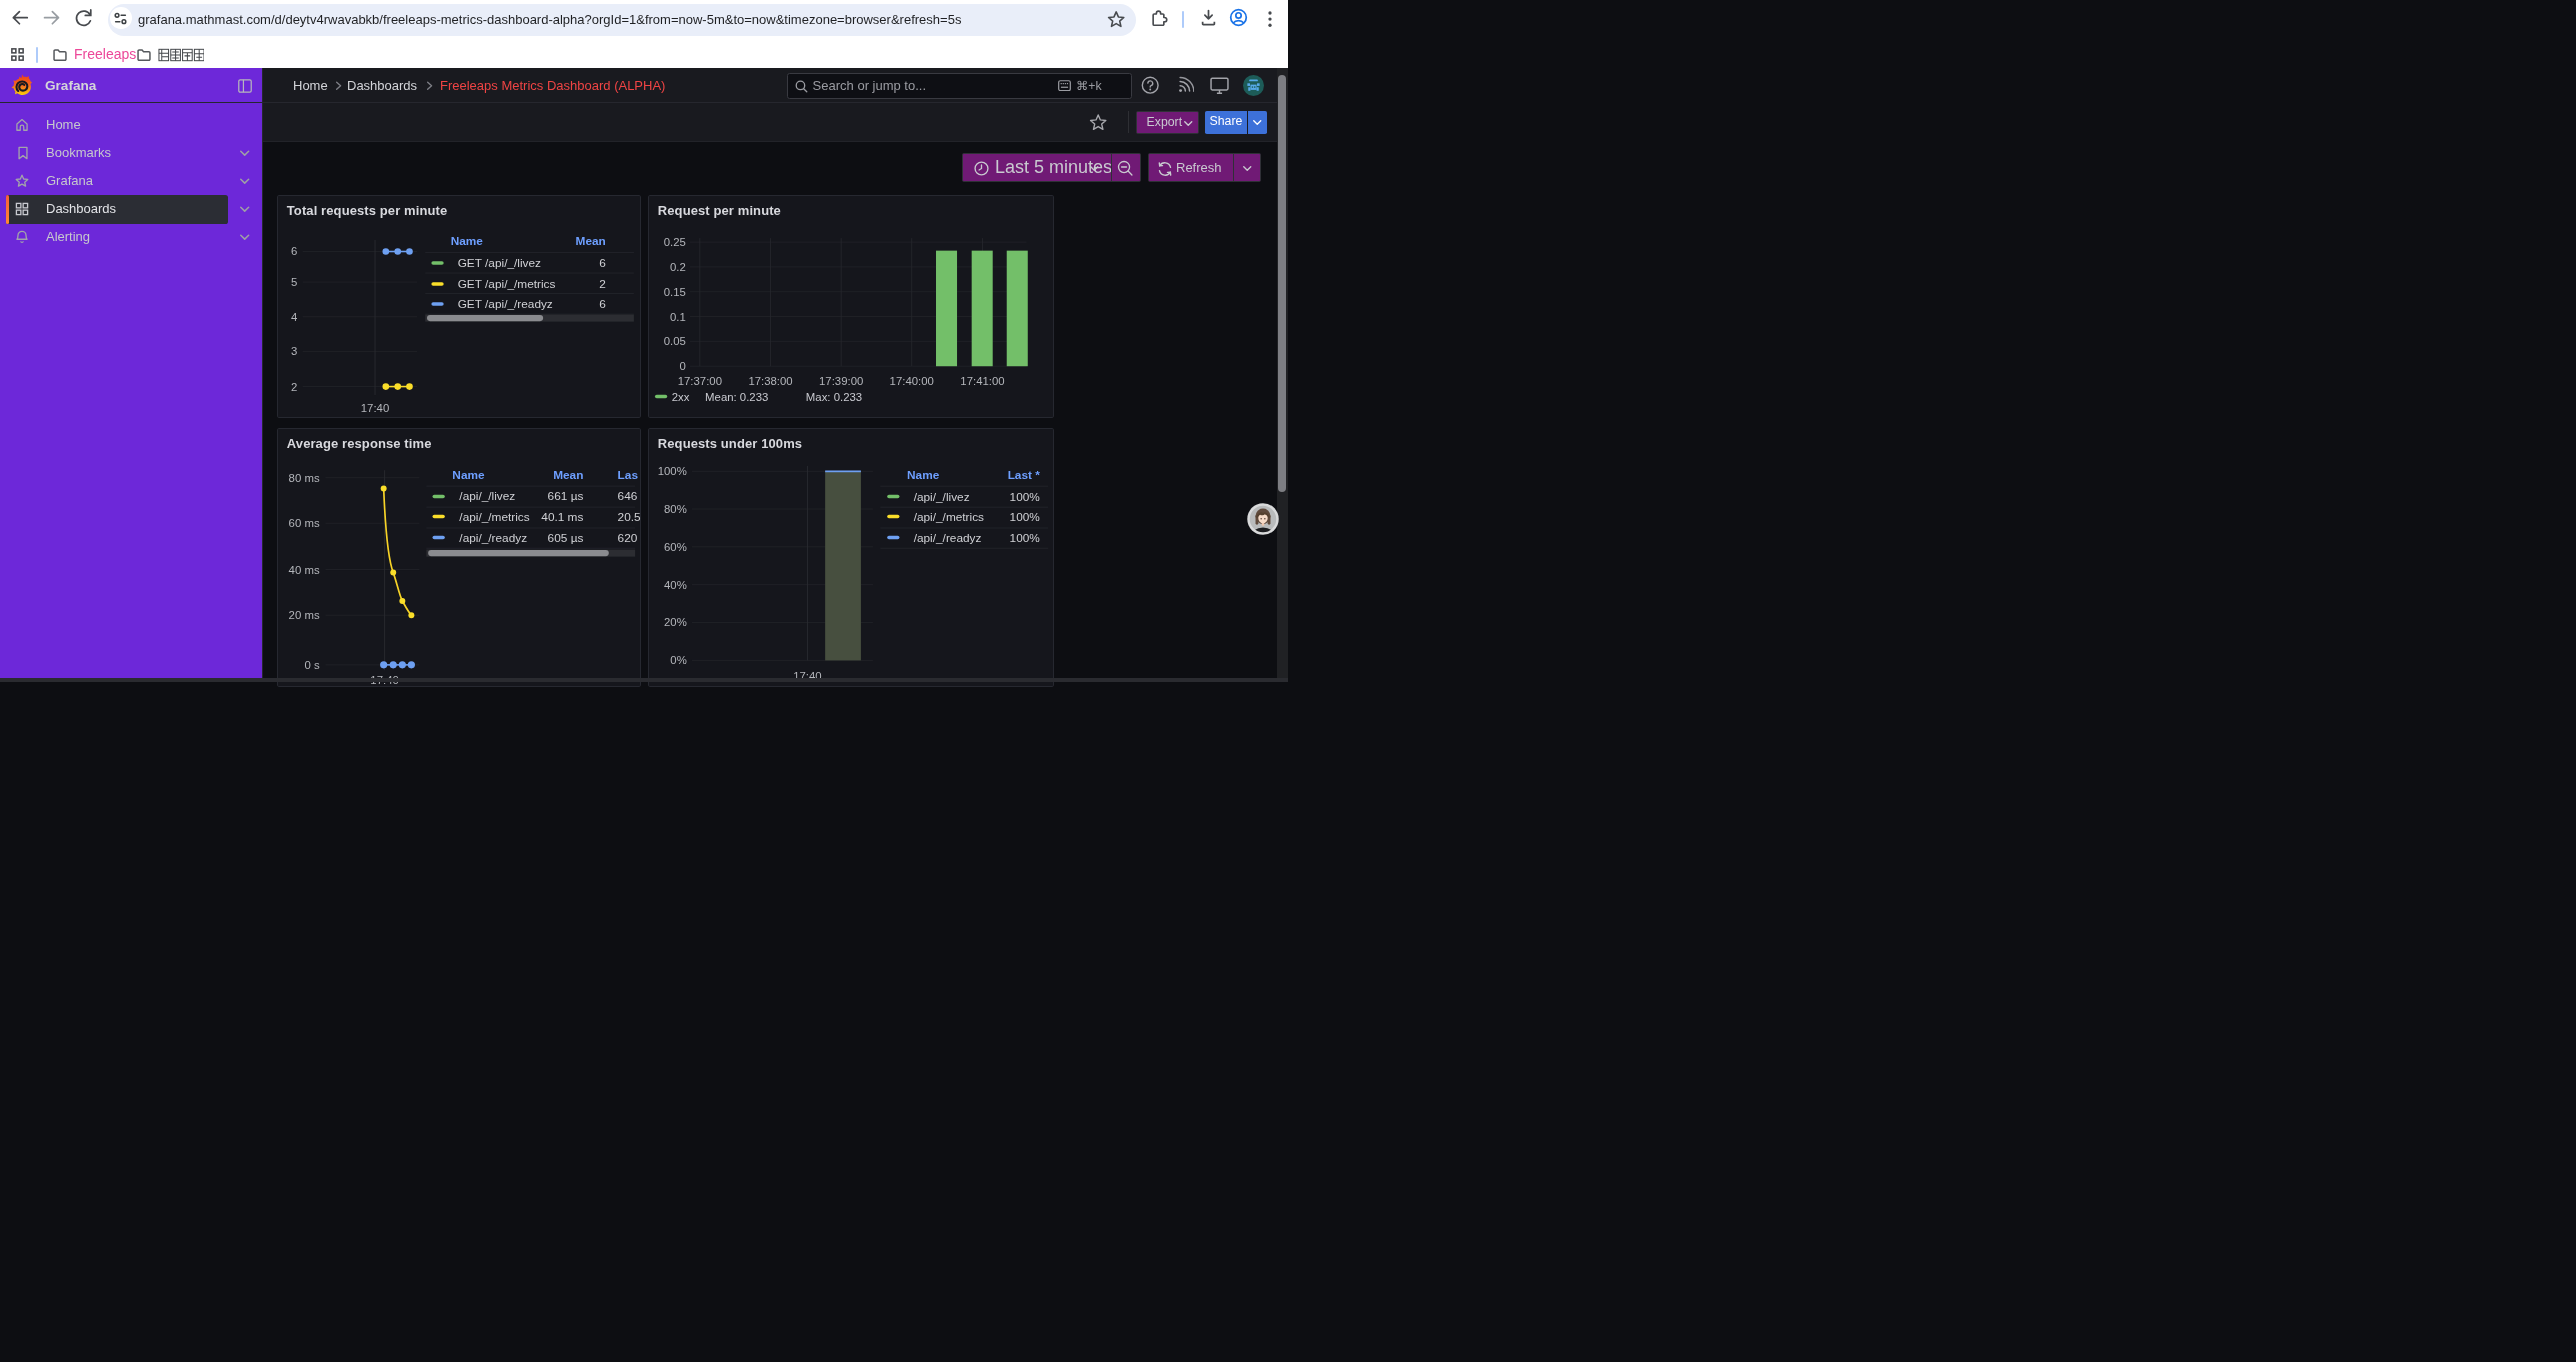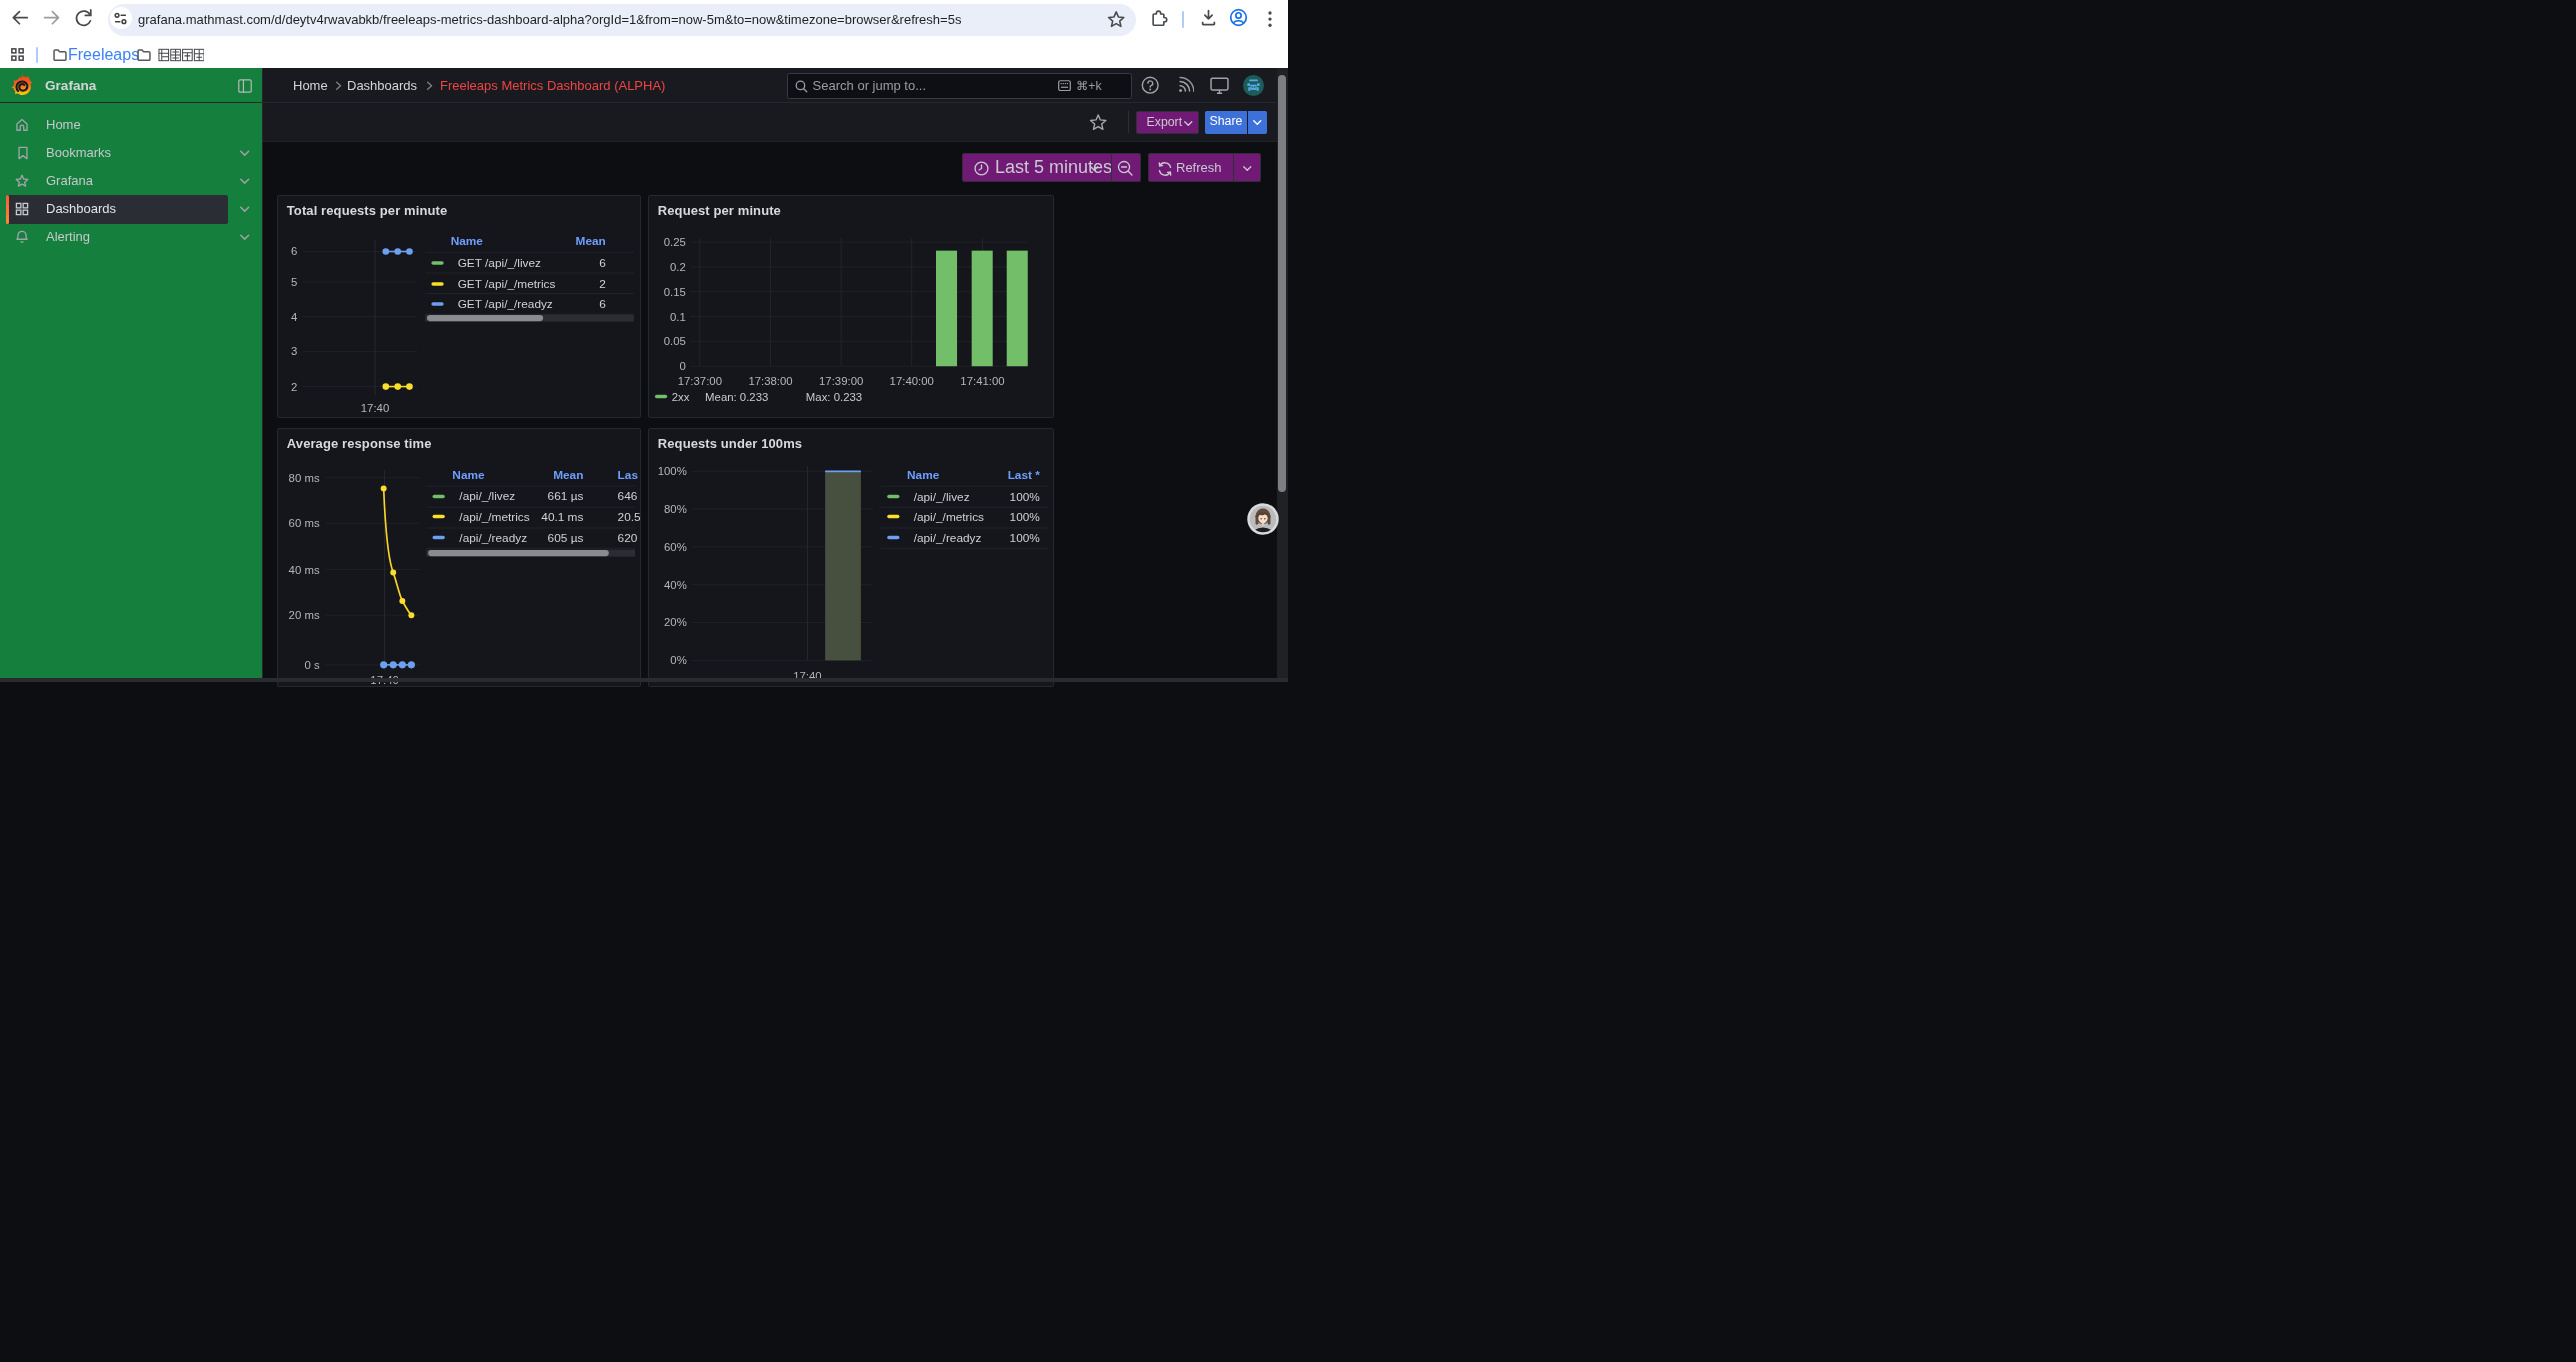--- a/index.html
+++ b/index.html
@@ -6,21 +6,21 @@
 html,body { width:1288px; height:681px; overflow:hidden; background:#0d0e12;
   font-family:"Liberation Sans", sans-serif; -webkit-font-smoothing:antialiased; }
 .abs { position:absolute; }
 
 #chrome { position:absolute; left:0; top:0; width:1288px; height:68px; background:#ffffff; }
 #pill { position:absolute; left:108px; top:4px; width:1028px; height:32px; border-radius:16px; background:#e9eef9; }
 #tunecirc { position:absolute; left:110px; top:7.2px; width:21.5px; height:21.5px; border-radius:50%; background:#fff; }
 #urltext { position:absolute; left:138px; top:0; height:39px; line-height:39px; font-size:13px; color:#1f2023; white-space:nowrap; }
 
 #app { position:absolute; left:0; top:68px; width:1288px; height:613px; background:#0d0e12; }
-#sidebar { position:absolute; left:0; top:0; width:263px; height:613px; background:#15803d; border-right:0.9px solid #26272e; }
+#sidebar { position:absolute; left:0; top:0; width:263px; height:613px; background:#6d28d9; border-right:0.9px solid #26272e; }
 #sbhead { position:absolute; left:0; top:0; width:263px; height:35px; border-bottom:0.9px solid #26272e; }
 #nav { position:absolute; left:263px; top:0; width:1025px; height:35px; background:#191a1f; border-bottom:0.9px solid #26272e; }
 #toolbar { position:absolute; left:263px; top:35px; width:1025px; height:39px; background:#191a1f; border-bottom:0.9px solid #222329; }
 .menuitem { position:absolute; left:0; width:263px; height:28px; }
 .mtext { position:absolute; left:46px; top:0; height:28px; line-height:28px; font-size:13px; color:#c7c8cd; }
 .crumb { font-size:13px; color:#d4d5d9; }
 #search { position:absolute; left:524px; top:4.8px; width:345px; height:26px; border-radius:2.6px; background:#0e0f14; border:0.9px solid #393a41; }
 .btn { position:absolute; border-radius:1.8px; background:#701a75; border:0.9px solid #2f3036; }
 .panel { position:absolute; background:#15161c; border:0.9px solid #262830; border-radius:1.8px; }
 .ptitle { position:absolute; left:8.8px; top:7px; font-size:13px; font-weight:700; color:#d8d9de; letter-spacing:0.1px; }
@@ -93,21 +93,21 @@
       <rect x="1" y="1" width="4.6" height="4.6"></rect>
         <rect x="9.4" y="1" width="4.6" height="4.6"></rect>
       <rect x="1" y="9.4" width="4.6" height="4.6"></rect>
         <rect x="9.4" y="9.4" width="4.6" height="4.6"></rect>
     </g>
   </svg>
   <div class="abs" style="left:36px;top:47px;width:2.3px;height:16px;border-radius:1.8px;background:#aecbfa"></div>
   <svg class="abs" style="left:53px;top:49px" width="14" height="12.3" viewBox="0 0 16 14">
     <path d="M1.2 2.4 a1.2 1.2 0 0 1 1.2 -1.2 h3.4 l1.7 1.9 h6.1 a1.2 1.2 0 0 1 1.2 1.2 v7.3 a1.2 1.2 0 0 1 -1.2 1.2 H2.4 a1.2 1.2 0 0 1 -1.2 -1.2 Z" fill="none" stroke="#55585c" stroke-width="1.7"></path>
   </svg>
-  <div class="abs" style="left:68px;top:48px;height:13px;line-height:13px;font-size:16px;color:#3b82f6">Freeleaps</div>
+  <div class="abs" style="left:74px;top:48px;height:13px;line-height:13px;font-size:14px;color:#ec4899">Freeleaps</div>
   <svg class="abs" style="left:137px;top:49px" width="14" height="12.3" viewBox="0 0 16 14">
     <path d="M1.2 2.4 a1.2 1.2 0 0 1 1.2 -1.2 h3.4 l1.7 1.9 h6.1 a1.2 1.2 0 0 1 1.2 1.2 v7.3 a1.2 1.2 0 0 1 -1.2 1.2 H2.4 a1.2 1.2 0 0 1 -1.2 -1.2 Z" fill="none" stroke="#55585c" stroke-width="1.7"></path>
   </svg>
   <svg class="abs" style="left:158px;top:48px" width="46" height="14" viewBox="0 0 52 16">
     <g stroke="#43464a" stroke-width="1.15" fill="none">
       <rect x="0.8" y="1.5" width="11" height="13"></rect>
         <path d="M0.8 6 h11 M4 1.5 v13 M4 10 h7.8"></path>
       <rect x="14.3" y="1.5" width="11" height="13"></rect>
         <path d="M14.3 8 h11 M19.8 1.5 v13 M16 4.5 h7.5 M16 11.5 h7.5"></path>
       <rect x="27.8" y="1.5" width="11" height="13"></rect>

